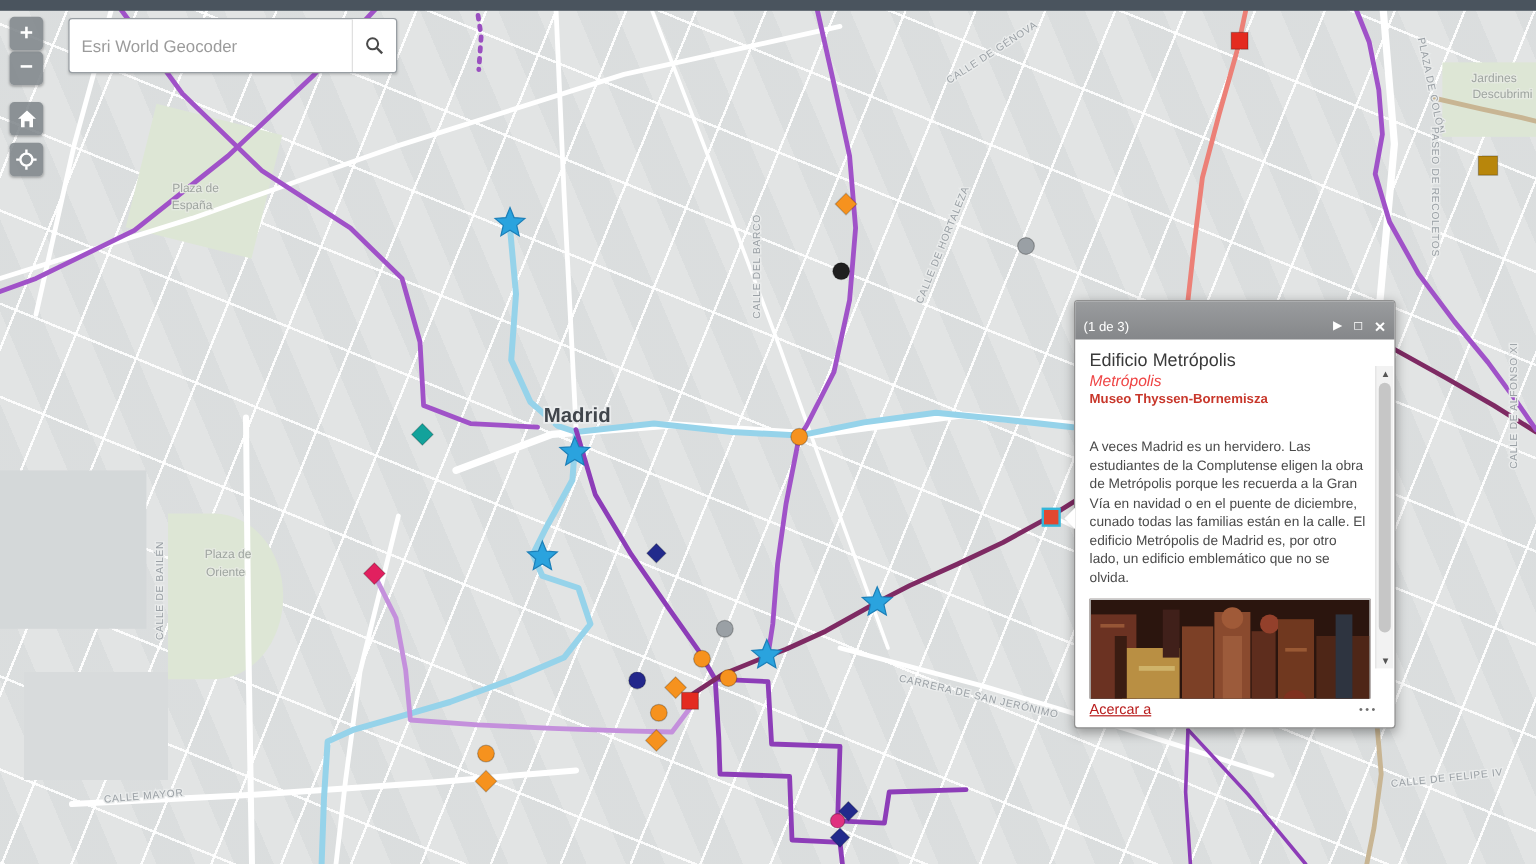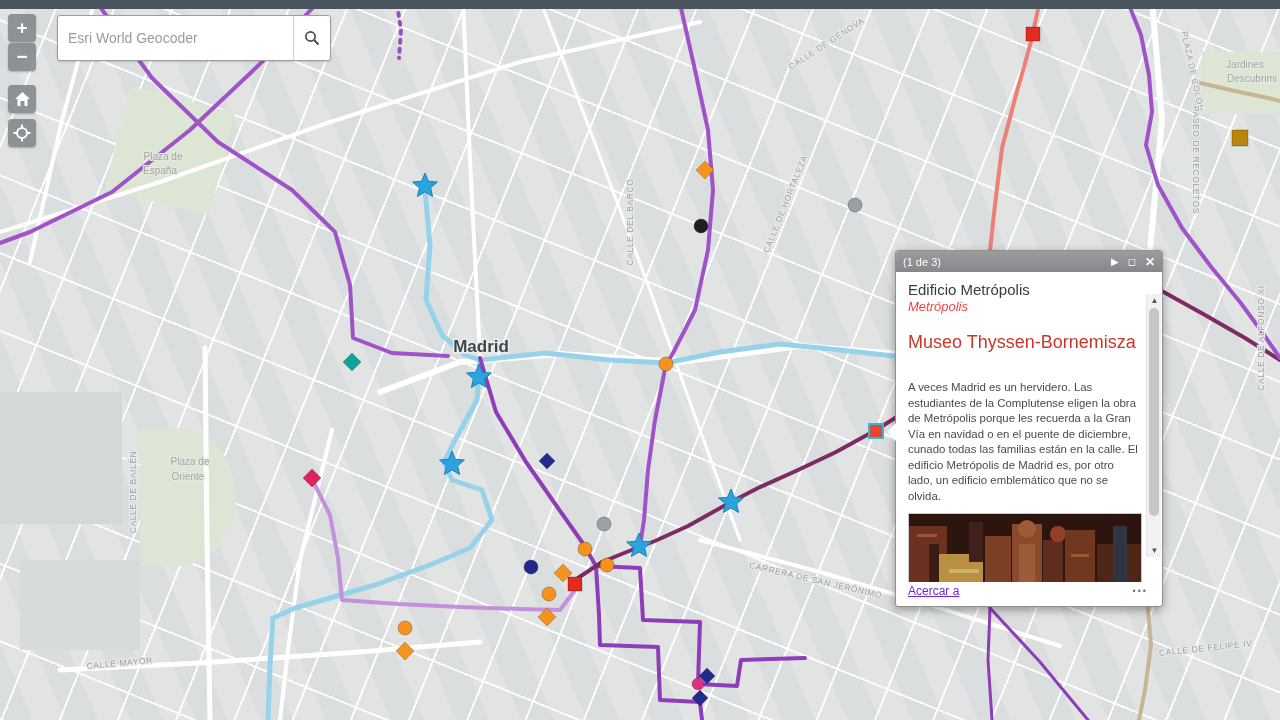--- a/index.html
+++ b/index.html
@@ -20,32 +20,32 @@
   
   #searchbox{position:absolute;left:57px;top:15px;width:274px;height:46px;background:#fff;border:1px solid #989ea3;border-radius:3px;display:flex;z-index:45;box-shadow:0 1px 2px rgba(0,0,0,.15)}
   #searchbox input{flex:1;border:none;outline:none;padding:0 10px;font-size:14px;color:#444;font-family:"Liberation Sans",sans-serif;background:transparent}
   #searchbox input::placeholder{color:#9b9b9b}
   #search-btn{width:37px;border-left:1px solid #cfcfcf;display:flex;align-items:center;justify-content:center;cursor:pointer;background:#fff;border-radius:0 3px 3px 0}
   
   .mbtn{position:absolute;left:8px;width:28px;height:28px;background:rgba(128,134,139,.88);border-radius:4px;color:#fff;display:flex;align-items:center;justify-content:center;font-size:19px;font-weight:bold;cursor:pointer;z-index:45;box-shadow:0 1px 2px rgba(0,0,0,.25)}
   
   #popup{position:absolute;left:895px;top:250px;width:268px;height:357px;background:#fff;border:1px solid #909090;border-radius:3px;box-shadow:0 3px 10px rgba(0,0,0,.35);z-index:50;display:flex;flex-direction:column}
   #popup::before{content:"";position:absolute;left:-9px;top:172px;border:9px solid transparent;border-right-color:#fff;border-left:0}
-  .p-header{height:21px;flex:0 0 21px;background:linear-gradient(#9a9c9e,#85878a);display:flex;align-items:center;color:#fff;font-size:11px;padding:0 7px;border-radius:2px 2px 0 0}
+  .p-header{height:21px;flex:0 0 21px;background:linear-gradient(#9a9c9e,#85878a);display:flex;color:#fff;font-size:11px;padding:16px 7px;border-radius:2px 2px 0 0}
   .p-header .sp{flex:1}
   .p-hbtn{margin-left:9px;cursor:pointer;font-size:10px;line-height:1;color:#fff}
   .p-hbtn.x{font-size:12px;font-weight:bold}
   .p-content{flex:1;padding:9px 22px 0 12px;overflow:hidden;position:relative}
   .p-title{font-size:15px;font-weight:normal;color:#3a3a3a}
   .p-sub{font-size:13px;font-style:italic;color:#ef4444;margin-top:1px}
-  .p-museum{font-size:18px;font-weight:normal;margin-top:18px}
+  .p-museum{font-size:11px;font-weight:bold;margin-top:2px}
   .p-body{font-size:11.4px;color:#4a4a4a;line-height:1.36;margin-top:27px}
   .p-imgframe{margin-top:9px;border:1px solid #c8c8c8;width:234px;height:102px;overflow:hidden;background:#2b150e}
   .p-footer{flex:0 0 24px;display:flex;align-items:center;justify-content:space-between;padding:0 14px 6px 12px}
-  .p-link{font-size:12px;color:#6d28d9;text-decoration:underline;cursor:pointer}
+  .p-link{font-size:12px;color:#b91c1c;text-decoration:underline;cursor:pointer}
   .p-dots{font-size:9px;color:#6e6e6e;letter-spacing:2px;cursor:pointer}
   .p-scroll{position:absolute;right:1px;top:22px;bottom:25px;width:15px;background:#f2f2f2;border-left:1px solid #e3e3e3;z-index:2}
   .p-sarrow{position:absolute;left:0;width:15px;height:13px;text-align:center;font-size:8px;color:#555;cursor:pointer;line-height:13px}
   .p-sthumb{position:absolute;left:2px;right:2px;top:14px;height:208px;background:#c6c6c6;border-radius:5px;cursor:pointer}
 </style>
 </head>
 <body>
 
 <div id="stage">
   <div id="topbar"></div>

